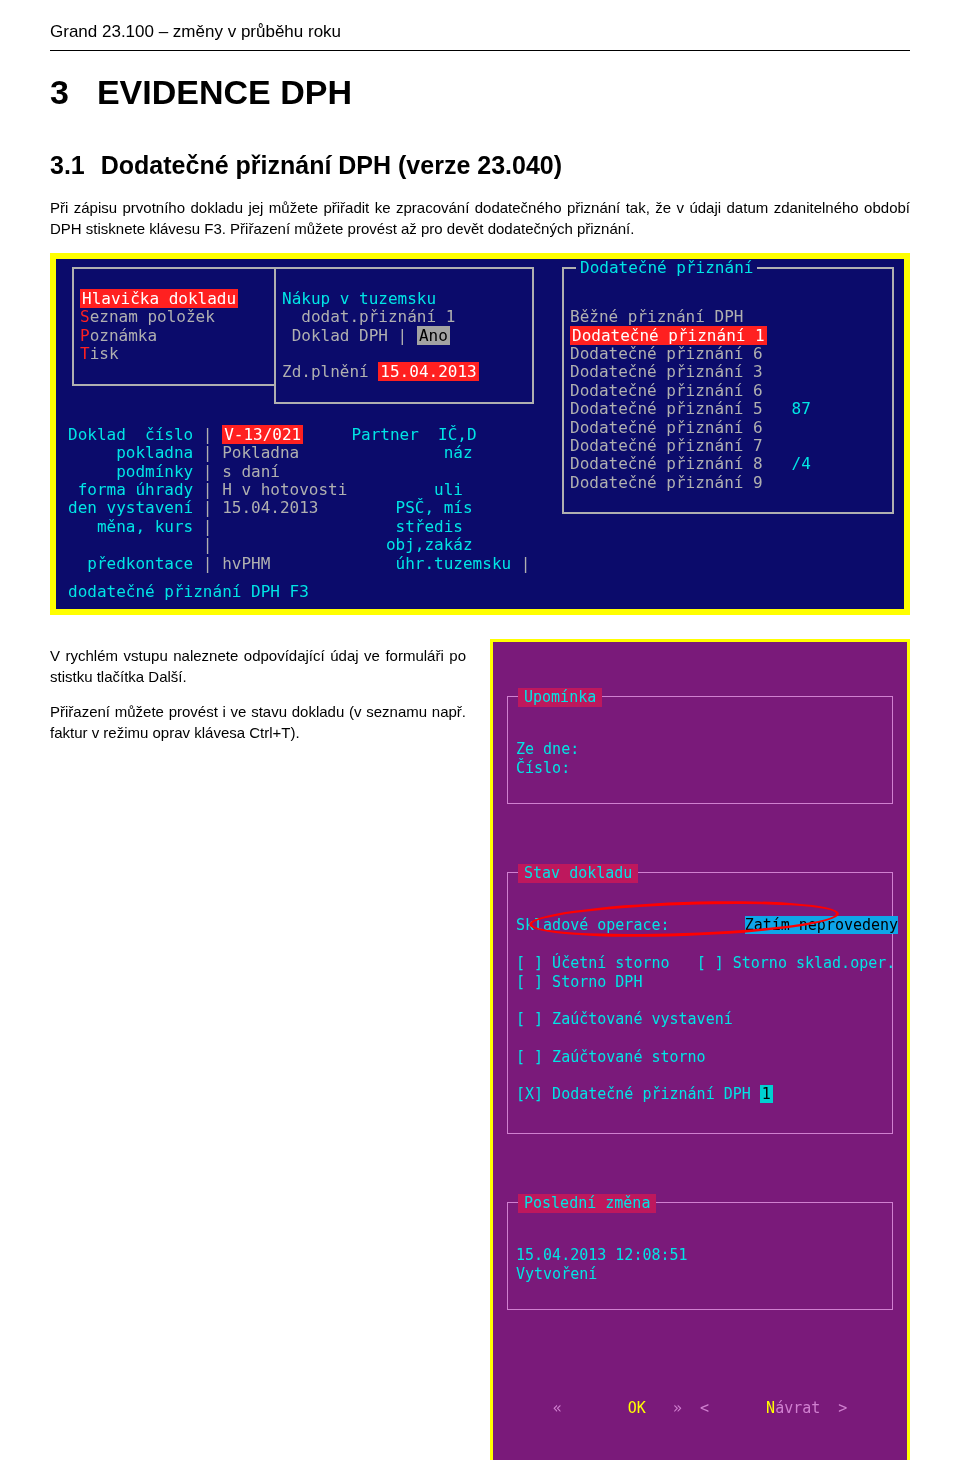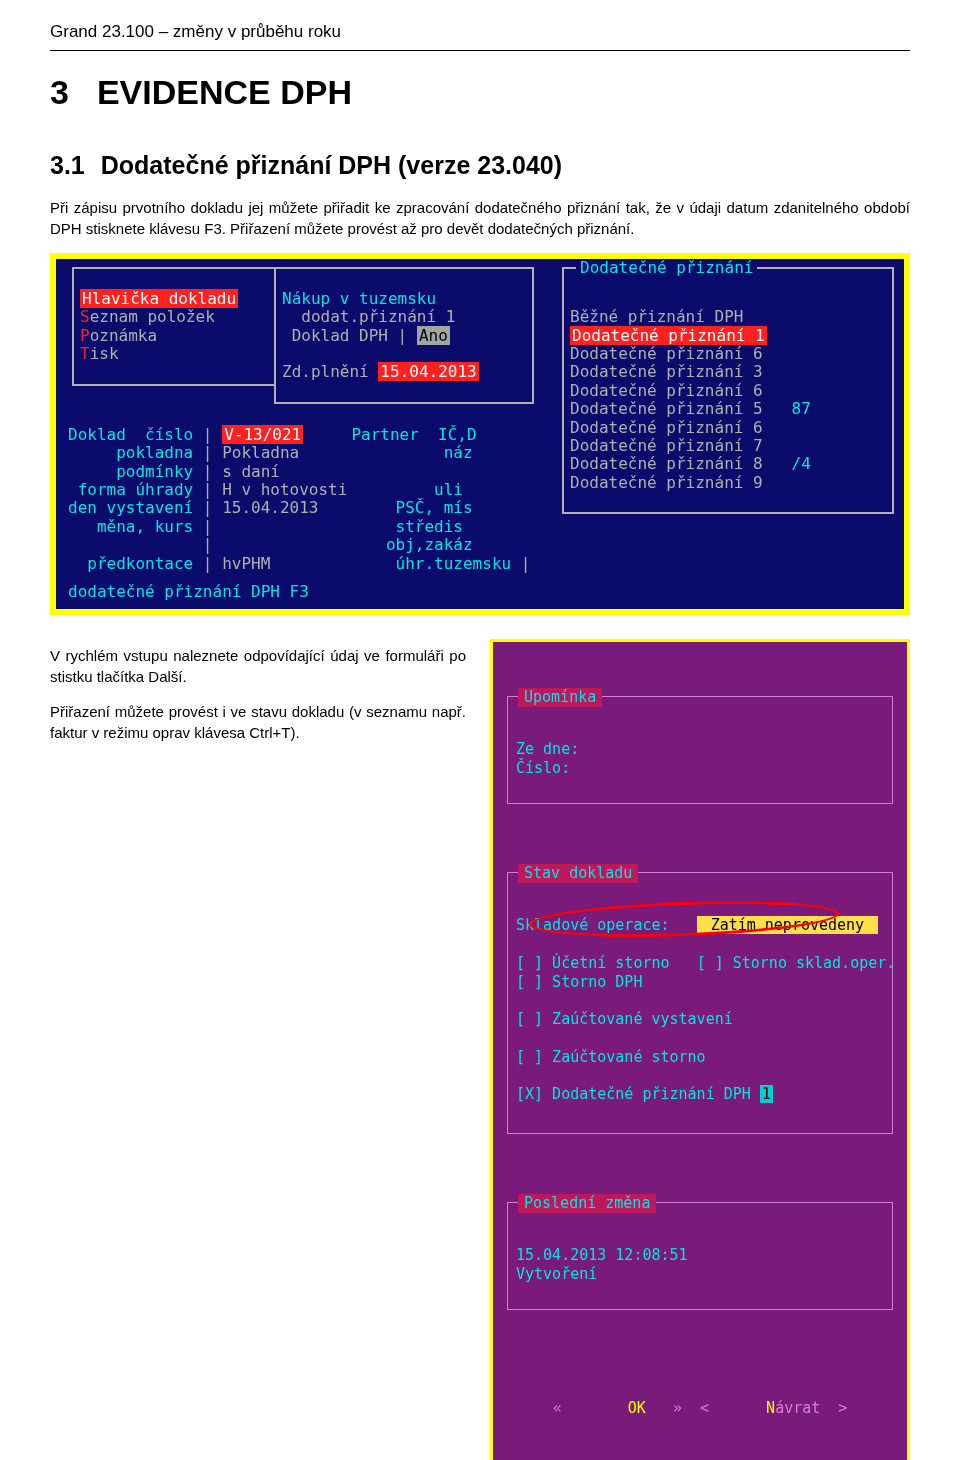--- a/index.html
+++ b/index.html
@@ -39,21 +39,21 @@
     line-height: 1.15;
     white-space: pre;
   }
   .term .cyan   { color: #00e5e5; }
   .term .yellow { color: #ffff00; margin-left: 39px; }
   .term .red    { color: #ff2020; }
   .term .gray   { color: #b0b0b0; }
   .term .hlsel  { background: #ff2020; color: #ffffff; padding: 0 2px; }
   .term .hlcyan { background: #00d0d0; color: #000; padding: 0 2px; }
   .term .hlyel  { background: #a3a3a3; color: #000; padding: 0 2px; }
-  .term .hlgray { background:#fde047; color:#000; padding:0 14px; }
+  .term .hlgray { background:#0ea5e9; color:#000; padding:0 0;margin-left:48px; }
 
   
   .shot1-wrap {
     background: #ffff00;
     padding: 6px;
     margin-bottom: 24px;
   }
   .shot1 {
     background: #0b0b6b;
     color: #b0b0b0;

